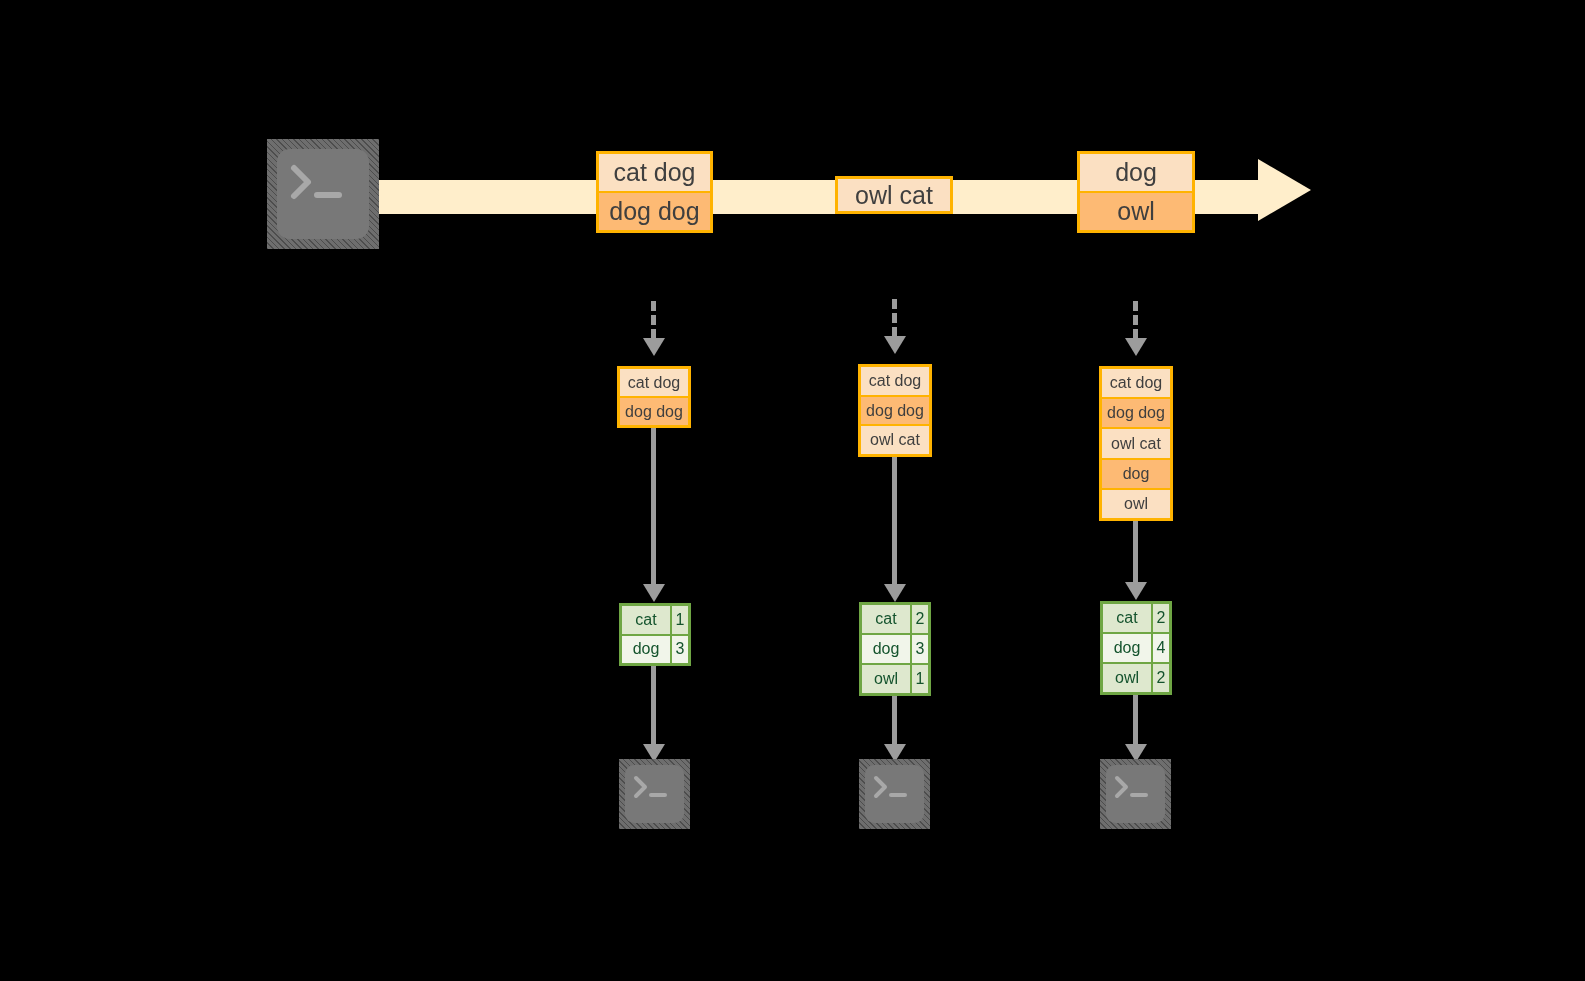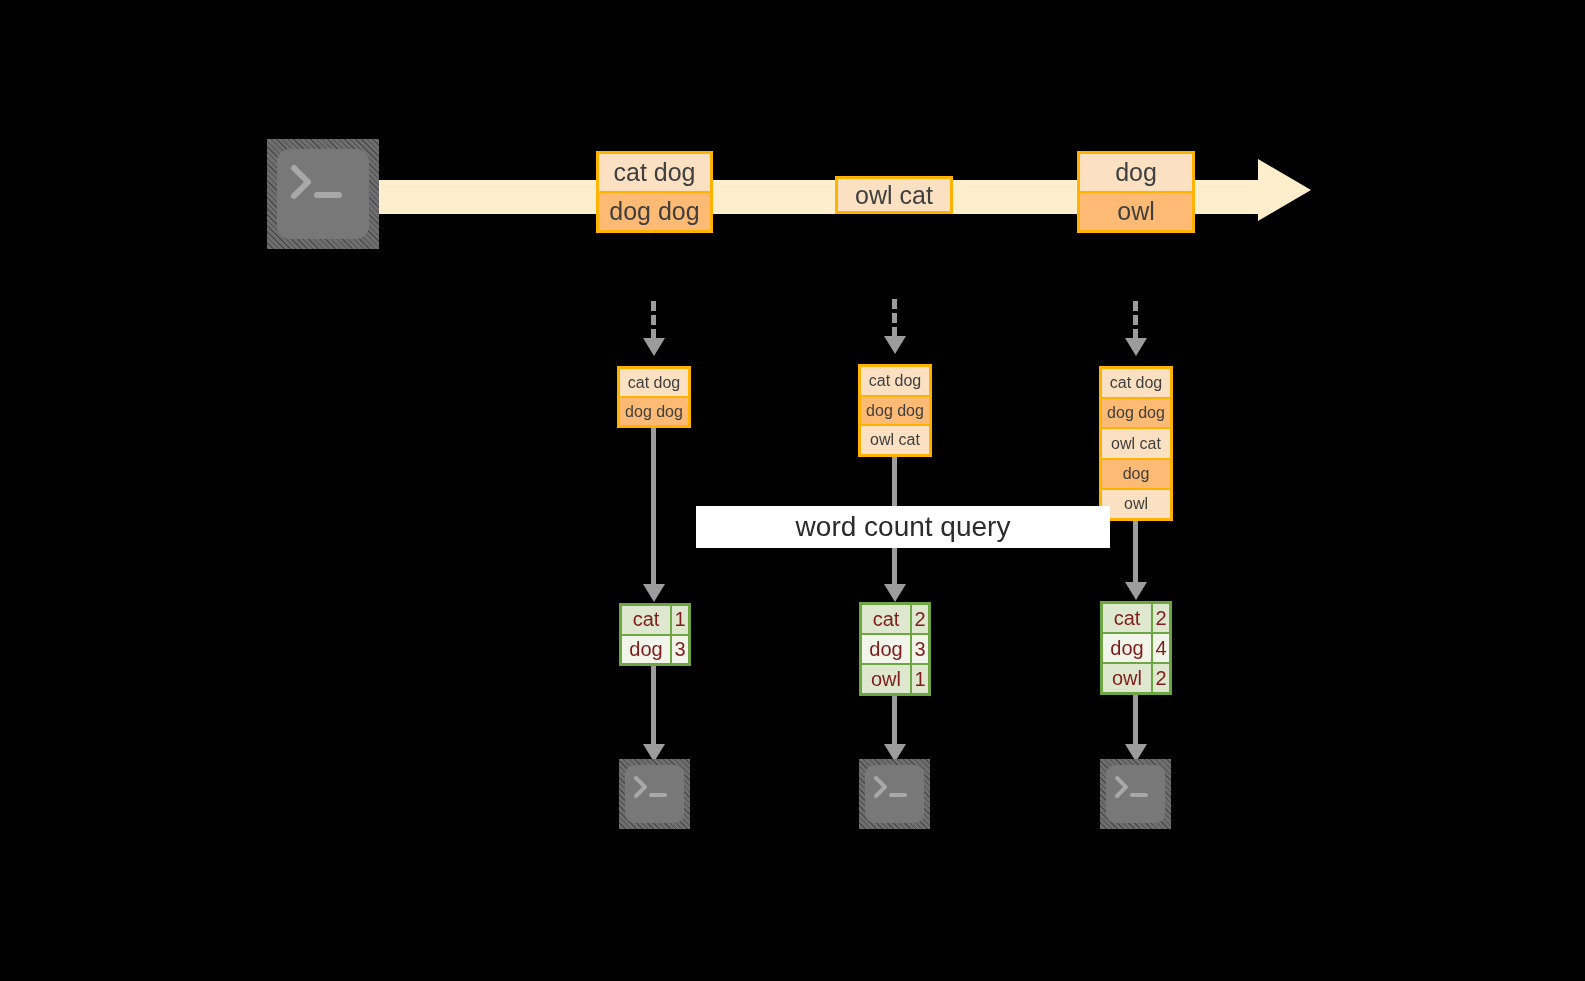--- a/index.html
+++ b/index.html
@@ -101,22 +101,22 @@
     flex: 1 1 auto;
     display: flex;
     border-bottom: 2px solid #6FA644;
     box-sizing: border-box;
   }
   .gbox .grow:last-child { border-bottom: none; }
   .gbox .cellw, .gbox .cellc {
     display: flex;
     align-items: center;
     justify-content: center;
-    font-size: 20px;
-    color: #7f1d1d;
+    font-size: 16px;
+    color: #14532d;
     box-sizing: border-box;
   }
   .gbox .cellw {
     flex: 0 0 50px;
     border-right: 2px solid #6FA644;
   }
   .gbox .cellc { flex: 1 1 auto; }
   .gbox .grow.dark .cellw, .gbox .grow.dark .cellc { background: #DEE8CE; }
   .gbox .grow.light .cellw, .gbox .grow.light .cellc { background: #F1F5EA; }
 
@@ -215,21 +215,20 @@
 
   <div class="varrow" style="left:651px; top:382px; height:156px;"></div>
   <div class="vhead" style="left:643px; top:538px;"></div>
 
   <div class="varrow" style="left:892px; top:411px; height:127px;"></div>
   <div class="vhead" style="left:884px; top:538px;"></div>
 
   <div class="varrow" style="left:1133px; top:475px; height:61px;"></div>
   <div class="vhead" style="left:1125px; top:536px;"></div>
 
-  <div class="querylabel" style="left:696px; top:460px; width:414px; height:42px;">word count query</div>
 
   <div class="gbox" style="left:619px; top:557px; width:72px; height:63px;">
     <div class="grow dark">
       <div class="cellw">cat</div>
       <div class="cellc">1</div>
     </div>
     <div class="grow light">
       <div class="cellw">dog</div>
       <div class="cellc">3</div>
     </div>

